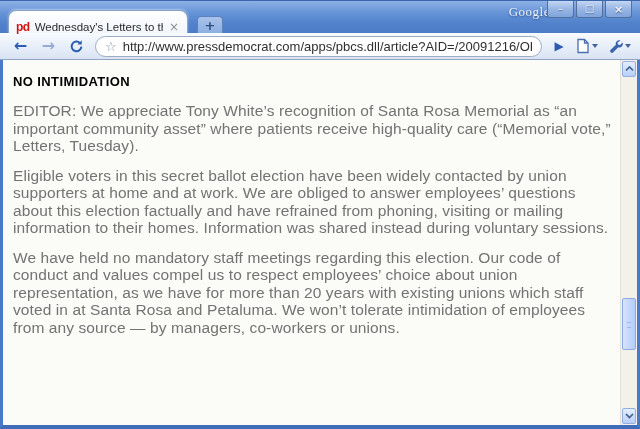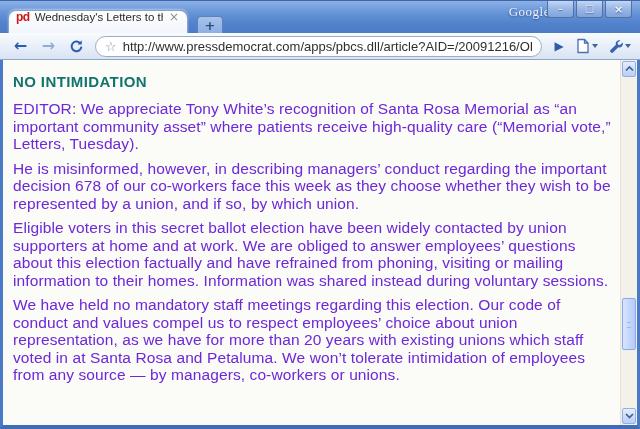--- a/index.html
+++ b/index.html
@@ -37,21 +37,21 @@
   }
   .wbtn.close-btn{ font-size:11px; font-weight:bold; }
 
   .tabstrip{ position:absolute; left:8px; bottom:0; display:flex; align-items:flex-end; }
   .tab{
     width:180px; height:23px;
     background:linear-gradient(180deg,#ffffff 0%,#f6f9fd 60%,#f2f6fb 100%);
     border:1px solid #8ba3c7; border-bottom:none;
     border-radius:8px 8px 0 0;
     box-shadow:0 -1px 2px rgba(255,255,255,.4);
-    display:flex; align-items:flex-start; gap:5px;
+    display:flex; align-items:flex-end; gap:5px;
     padding:0 7px;
   }
   .favicon{
     font-weight:bold; font-size:12px; color:#d01716;
     letter-spacing:-0.5px; line-height:1;
   }
   .tab-title{
     flex:1; font-size:11.5px; color:#2b2b2b;
     white-space:nowrap; overflow:hidden;
   }
@@ -120,26 +120,26 @@
     position:relative; height:369px;
     border-left:3px solid #4a79c5; border-right:3px solid #4a79c5;
     border-bottom:4px solid #3f6db8;
     display:flex; background:#fbfbf7;
   }
   .content{
     flex:1; overflow:hidden;
     padding:10px 8px 0 10px;
   }
   .headline{
-    font-size:15px; font-weight:bold; color:#0f766e;
+    font-size:13px; font-weight:bold; color:#000000;
     letter-spacing:.4px; margin:4px 0 10px 0; line-height:16px;
   }
   .content p{
-    font-size:15.5px; line-height:17.5px; color:#6d28d9;
-    letter-spacing:.1px; margin:0 0 7px 0;
+    font-size:15.5px; line-height:17.5px; color:#737373;
+    letter-spacing:.1px; margin:12px 0 7px 0;
   }
 
   
   .scrollbar{
     position:relative; width:17px; background:#f3f1ea;
     border-left:1px solid #e2e0d8;
   }
   .sb-btn{
     position:absolute; left:1px; right:1px; height:16px;
     background:linear-gradient(180deg,#e4eeff 0%,#c9dbfa 60%,#b7cef7 100%);
@@ -228,21 +228,20 @@
         <path d="M13.6 2.6a3.4 3.4 0 0 0-4.7 4.1L4 11.6a1.8 1.8 0 1 0 2.5 2.5l4.9-4.9a3.4 3.4 0 0 0 4.1-4.7L13 6.9 10.9 6.6 10.6 4.5z" fill="#3a64ae"></path>
       </svg>
       <span class="caret"></span>
     </div>
   </div>
 
   <div class="content-wrap">
     <div class="content">
       <h1 class="headline">NO INTIMIDATION</h1>
       <p>EDITOR: We appreciate Tony White’s recognition of Santa Rosa Memorial as “an important community asset” where patients receive high-quality care (“Memorial vote,” Letters, Tuesday).</p>
-      <p>He is misinformed, however, in describing managers’ conduct regarding the important decision 678 of our co-workers face this week as they choose whether they wish to be represented by a union, and if so, by which union.</p>
       <p>Eligible voters in this secret ballot election have been widely contacted by union supporters at home and at work. We are obliged to answer employees’ questions about this election factually and have refrained from phoning, visiting or mailing information to their homes. Information was shared instead during voluntary sessions.</p>
       <p>We have held no mandatory staff meetings regarding this election. Our code of conduct and values compel us to respect employees’ choice about union representation, as we have for more than 20 years with existing unions which staff voted in at Santa Rosa and Petaluma. We won’t tolerate intimidation of employees from any source — by managers, co-workers or unions.</p>
     </div>
 
     <div class="scrollbar">
       <div class="sb-btn up">
         <svg width="9" height="6" viewBox="0 0 9 6">
           <path d="M1 4.5 4.5 1 8 4.5" fill="none" stroke="#41608e" stroke-width="1.7"></path>
         </svg>
       </div>

